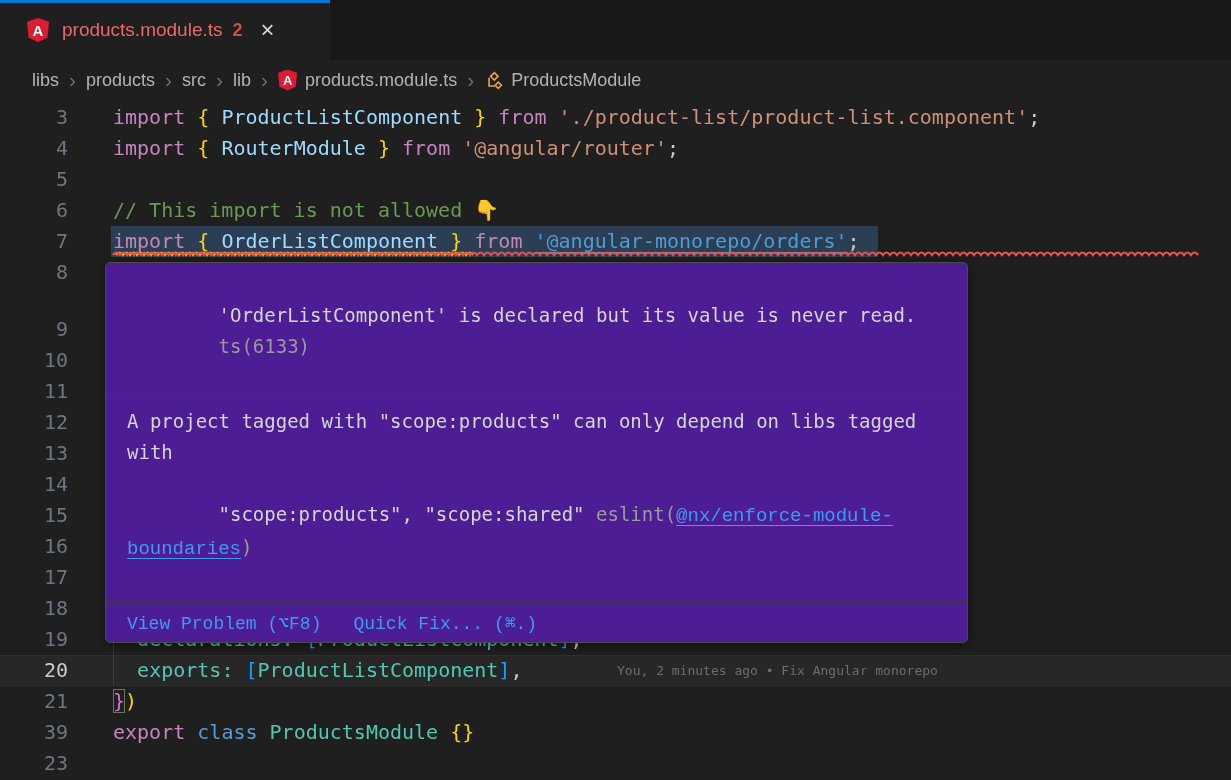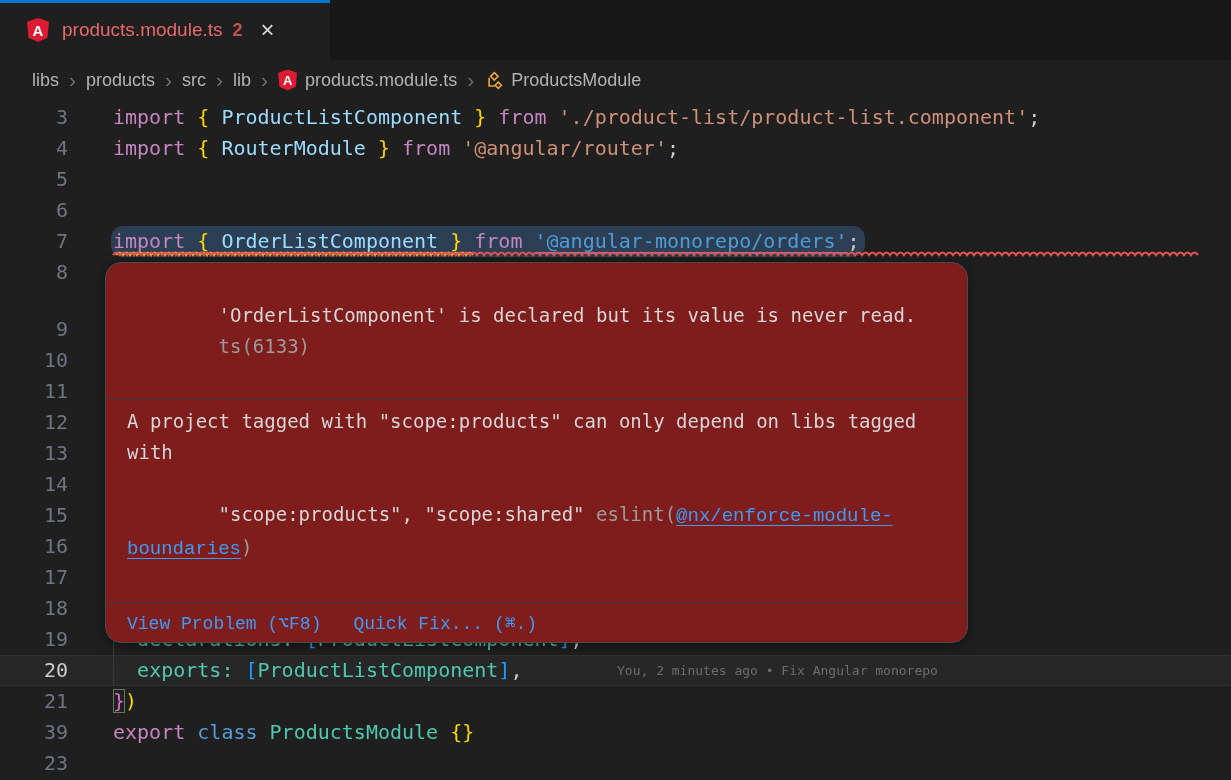--- a/index.html
+++ b/index.html
@@ -50,21 +50,21 @@
   .row.current { background:#272727; box-shadow:inset 0 1px 0 #303030, inset 0 -1px 0 #303030; }
   .row-gap { height:26px; }
   .gutter {
     position:absolute; left:0; top:0; width:100px; height:31px;
     text-align:right; padding-right:32px; color:#6e7681; cursor:pointer;
   }
   .row.current .gutter { color:#cccccc; }
   .code { position:absolute; left:113px; top:0; height:31px; white-space:pre; }
   .guide { position:absolute; top:0; width:1px; height:31px; background:#3a3a3a; }
   .line-text { display:inline-block; height:31px; }
-  .line-text.hl-range { background:#2c3e54; border-radius:12px; padding:0 5px 0 2px; margin-left:-2px; }
+  .line-text.hl-range { background:#2c3e54; border-radius:0; padding:0 18px 0 2px; margin-left:-2px; }
 
   .tk-kw   { color:#C586C0; }
   .tk-kwb  { color:#569CD6; }
   .tk-id   { color:#9CDCFE; }
   .tk-str  { color:#CE9178; }
   .tk-com  { color:#6A9955; }
   .tk-teal { color:#4EC9B0; }
   .tk-b1   { color:#FFD700; }
   .tk-b2   { color:#DA70D6; }
   .tk-b3   { color:#179FFF; }
@@ -72,21 +72,21 @@
   .tk-link { color:#4e9cd6; text-decoration:underline; text-underline-offset:4px; cursor:pointer; }
   .tk-match { outline:1px solid #68785f; outline-offset:-1px; }
 
   .blame { position:absolute; left:617px; top:0; color:#6d6d6d; font-size:13px; white-space:pre; }
 
   .squiggles { position:absolute; inset:0; width:1231px; height:780px; pointer-events:none; z-index:5; }
 
   
   .hover-popup {
     position:absolute; left:105px; top:262px; width:863px; z-index:20;
-    background:#7f1d1d; border:1px solid #4b4b4b; border-radius:16px;
+    background:#4c1d95; border:1px solid #4b4b4b; border-radius:5px;
     box-shadow:0 2px 12px rgba(0,0,0,.5);
     font-family:"DejaVu Sans Mono","Liberation Mono",monospace; font-size:19px; color:#d6d6d6;
   }
   .hover-section { padding:6px 21px; border-bottom:1px solid #3c3c3c; }
   .hover-section .mline { line-height:31px; white-space:pre-wrap; }
   .dim { color:#9b9b9b; }
   .hover-link { color:#3f9af5; cursor:pointer; text-decoration:none;font-family:Liberation Mono, monospace; }
   .hover-link.u { text-decoration:underline; text-underline-offset:4px; }
   .hover-actions {
     display:flex; align-items:center; gap:32px; padding:4px 21px; height:39px;
@@ -130,21 +130,21 @@
       </svg>
     </span>
     <span class="bc-item">ProductsModule</span>
   </div>
 
   <div class="editor">
     <div>
         <div class="row"><span class="gutter">3</span><span class="code"><span class="line-text"><span class="tk-kw">import</span><span class="tk-pln"> </span><span class="tk-b1">{</span><span class="tk-pln"> </span><span class="tk-id">ProductListComponent</span><span class="tk-pln"> </span><span class="tk-b1">}</span><span class="tk-pln"> </span><span class="tk-kw">from</span><span class="tk-pln"> </span><span class="tk-str">'./product-list/product-list.component'</span><span class="tk-pln">;</span></span></span></div>
         <div class="row"><span class="gutter">4</span><span class="code"><span class="line-text"><span class="tk-kw">import</span><span class="tk-pln"> </span><span class="tk-b1">{</span><span class="tk-pln"> </span><span class="tk-id">RouterModule</span><span class="tk-pln"> </span><span class="tk-b1">}</span><span class="tk-pln"> </span><span class="tk-kw">from</span><span class="tk-pln"> </span><span class="tk-str">'@angular/router'</span><span class="tk-pln">;</span></span></span></div>
         <div class="row"><span class="gutter">5</span><span class="code"><span class="line-text"></span></span></div>
-        <div class="row"><span class="gutter">6</span></div>
+        <div class="row"><span class="gutter">6</span><span class="code"><span class="line-text"><span class="tk-com">// This import is not allowed 👇</span></span></span></div>
         <div class="row"><span class="gutter">7</span><span class="code"><span class="line-text hl-range"><span class="tk-kw">import</span><span class="tk-pln"> </span><span class="tk-b1">{</span><span class="tk-pln"> </span><span class="tk-id">OrderListComponent</span><span class="tk-pln"> </span><span class="tk-b1">}</span><span class="tk-pln"> </span><span class="tk-kw">from</span><span class="tk-pln"> </span><span class="tk-link">'@angular-monorepo/orders'</span><span class="tk-pln">;</span></span></span></div>
         <div class="row"><span class="gutter">8</span><span class="code"><span class="line-text"></span></span></div>
         <div class="row-gap"></div>
         <div class="row"><span class="gutter">9</span><span class="code"><span class="line-text"></span></span></div>
         <div class="row"><span class="gutter">10</span><span class="code"><span class="line-text"></span></span></div>
         <div class="row"><span class="gutter">11</span><span class="code"><span class="line-text"></span></span></div>
         <div class="row"><span class="gutter">12</span><span class="code"><span class="line-text"></span></span></div>
         <div class="row"><span class="gutter">13</span><span class="code"><span class="line-text"></span></span></div>
         <div class="row"><span class="gutter">14</span><span class="code"><span class="line-text"></span></span></div>
         <div class="row"><span class="gutter">15</span><i class="guide" style="left: 113px;"></i><i class="guide" style="left: 137.08px;"></i><i class="guide" style="left: 161.16px;"></i><i class="guide" style="left: 185.24px;"></i><span class="code"><span class="line-text"><span class="tk-pln">        </span><span class="tk-teal">component:</span><span class="tk-pln"> </span><span class="tk-teal">ProductListComponent</span><span class="tk-pln">,</span></span></span></div>

